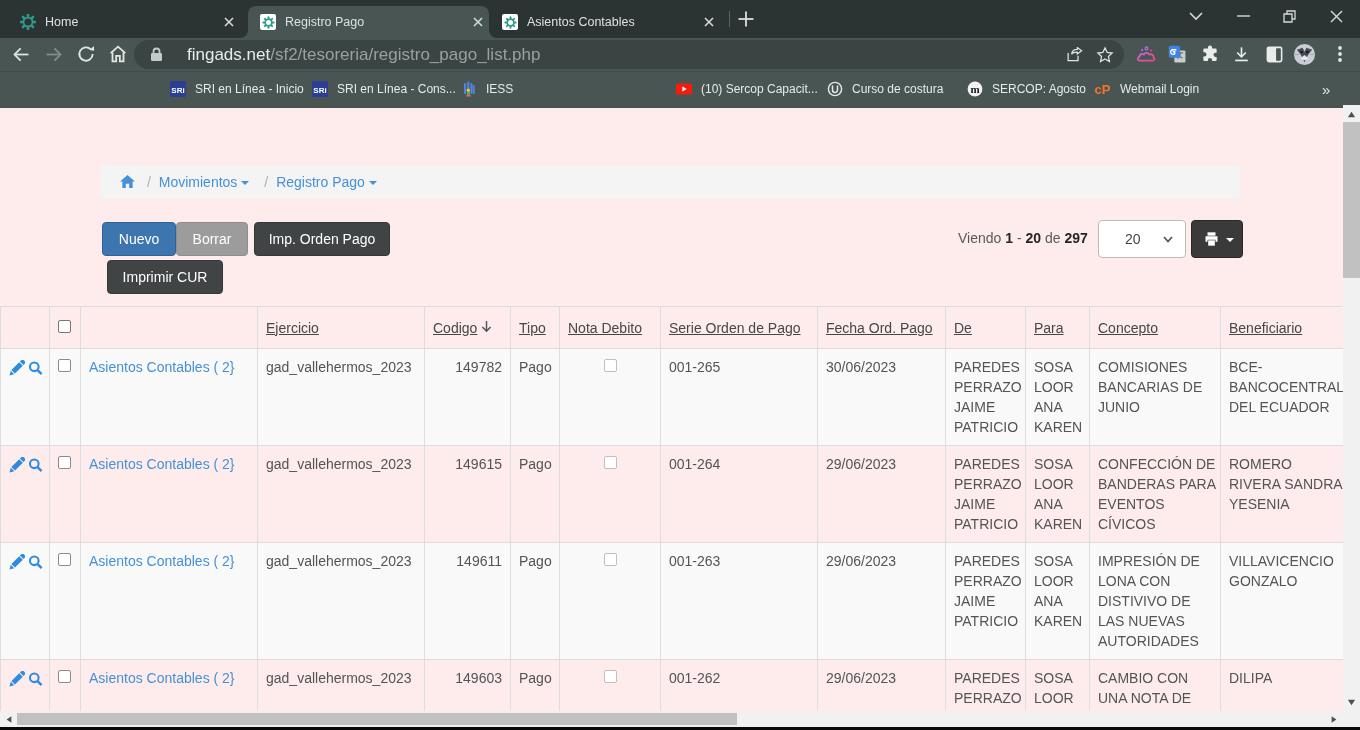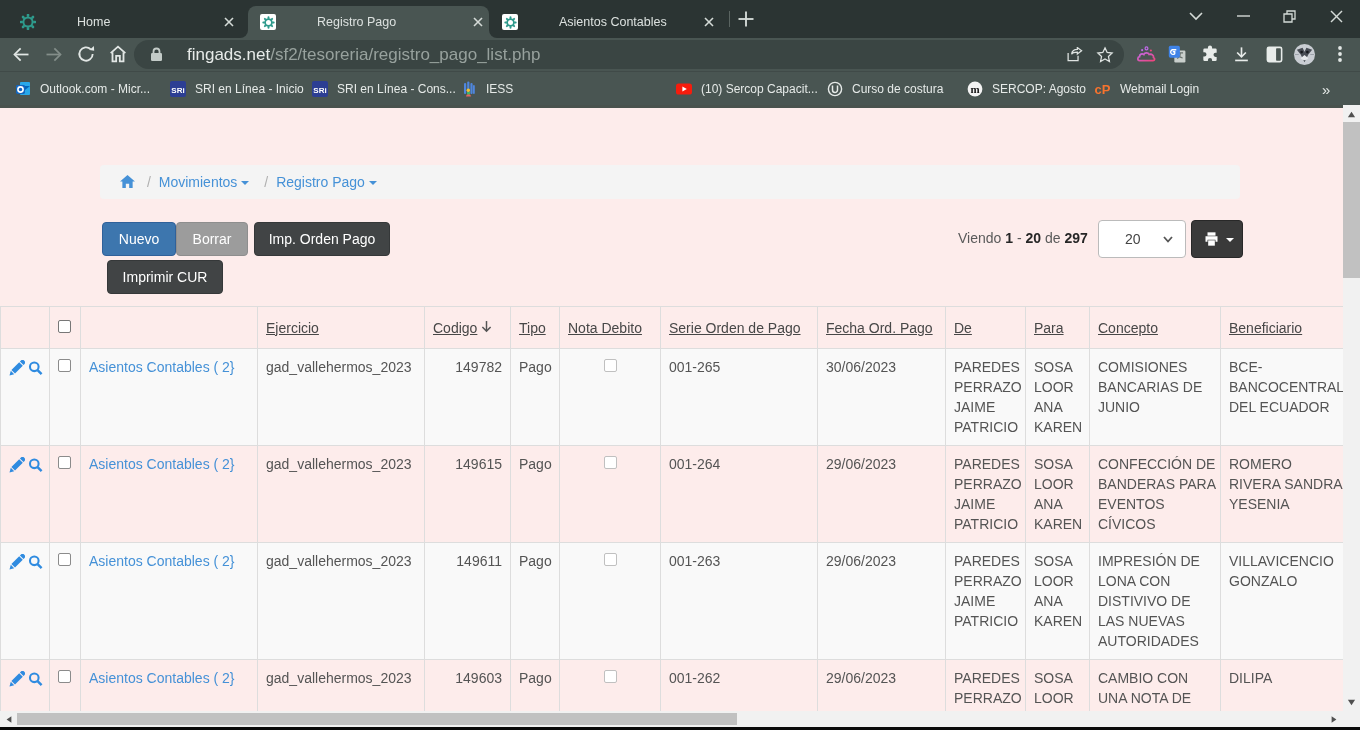--- a/index.html
+++ b/index.html
@@ -2,21 +2,21 @@
 <html><head>
 <meta charset="utf-8">
 <style>
 * { margin:0; padding:0; box-sizing:border-box; }
 html,body { width:1360px; height:730px; overflow:hidden; font-family:"Liberation Sans", sans-serif; }
 body { position:relative; background:#fdeceb; }
 .abs { position:absolute; }
 
 
 #tabstrip { left:0; top:0; width:1360px; height:38px; background:#2b3433; }
-.tab { position:absolute; top:6px; height:32px; color:#dce1df; font-size:12.5px; display:flex; align-items:center;gap:32px; }
+.tab { position:absolute; top:6px; height:32px; color:#dce1df; font-size:12.5px; display:flex; align-items:center; }
 .tab .title { white-space:nowrap; overflow:hidden; flex:1; }
 .tab .x { width:16px; height:16px; margin-right:3px; position:relative; flex:none; }
 .tab-active { background:#495552; border-radius:8px 8px 0 0; }
 .favi { width:16px; height:16px; margin:0 9px 0 12px; flex:none; }
 .favibox { background:#fff; border-radius:2px; display:flex; align-items:center; justify-content:center; }
 #toolbar { left:0; top:38px; width:1360px; height:33px; background:#495552; }
 #bookbar { left:0; top:71px; width:1360px; height:34px; background:#495552; border-top:1px solid rgba(0,0,0,0.12); }
 #urlpill { position:absolute; left:134px; top:2px; width:990px; height:29px; background:#3a4543; border-radius:15px; display:flex; align-items:center; }
 .bm { position:absolute; top:0; height:34px; display:flex; align-items:center; color:#e6eae8; font-size:12px; }
 .bm .bmi { width:16px; height:16px; margin-right:9px; flex:none; }
@@ -257,29 +257,20 @@
   <svg class="abs" style="left:1332px; top:7px;" width="16" height="18" viewBox="0 0 16 18">
       <g fill="#e2e7e5">
         <circle cx="8" cy="3" r="1.9"></circle>
         <circle cx="8" cy="9" r="1.9"></circle>
         <circle cx="8" cy="15" r="1.9"></circle>
       </g>
     </svg>
 </div>
 
 <div class="abs" id="bookbar">
-  <div class="bm" style="left:15px;">
-      <svg class="bmi" viewBox="0 0 16 16">
-        <rect x="5" y="1" width="10" height="13" rx="1" fill="#28a8ea"></rect>
-        <path d="M5 5 L15 5 L10 9 Z" fill="#0364b8"></path>
-        <rect x="1" y="4" width="9" height="9" rx="1.4" fill="#1266c0"></rect>
-        <circle cx="5.5" cy="8.5" r="2.6" fill="none" stroke="#fff" stroke-width="1.6"></circle>
-      </svg>
-      <span>Outlook.com - Micr...</span>
-    </div>
   <div class="bm" style="left:170px;">
       <svg class="bmi" viewBox="0 0 16 16">
         <rect width="16" height="16" rx="2" fill="#2c3e93"></rect>
         <text x="8" y="11.5" font-size="8" font-weight="bold" fill="#fff" text-anchor="middle" font-family="Liberation Sans">SRi</text>
       </svg>
       <span>SRI en Línea - Inicio</span>
     </div>
   <div class="bm" style="left:312px;">
       <svg class="bmi" viewBox="0 0 16 16">
         <rect width="16" height="16" rx="2" fill="#2c3e93"></rect>

